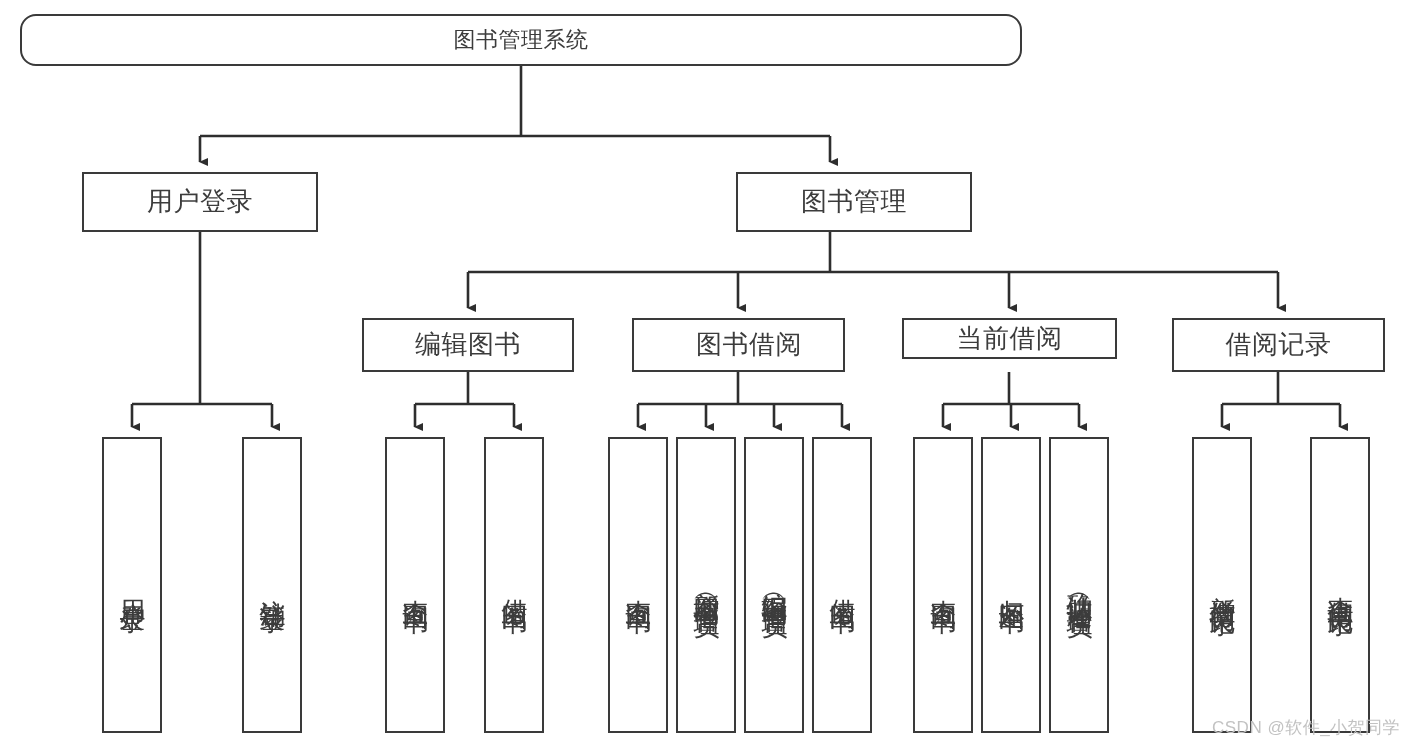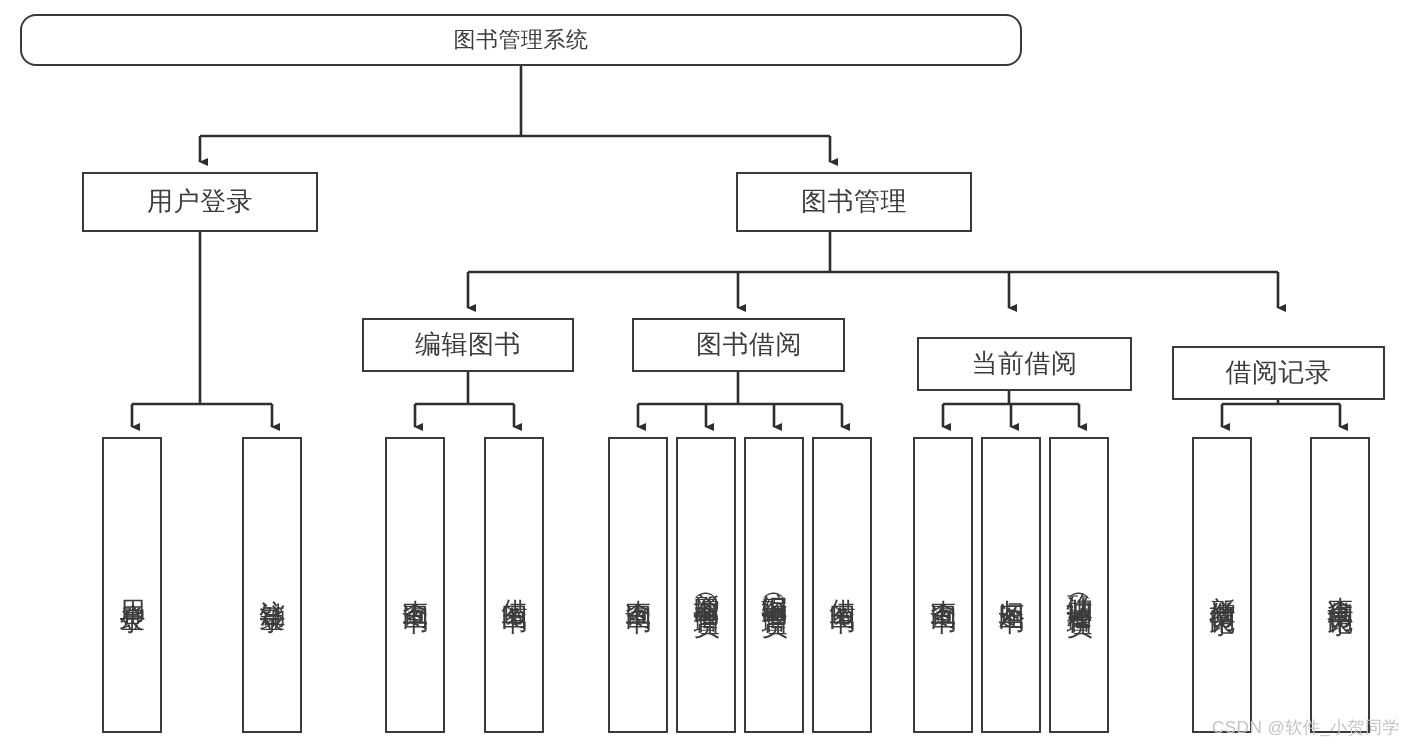--- a/index.html
+++ b/index.html
@@ -125,24 +125,24 @@
   <div class="node-box" style="left:712px; top:172px; width:236px; height:60px;margin-left:24px;">
     <span class="node-label">图书管理</span>
   </div>
 
   <div class="node-box" style="left:362px; top:318px; width:212px; height:54px;">
     <span class="node-label">编辑图书</span>
   </div>
   <div class="node-box" style="left:632px; top:318px; width:213px; height:54px;padding-left:21px;">
     <span class="node-label">图书借阅</span>
   </div>
-  <div class="node-box" style="left:902px; top:337px; width:215px; height:54px;margin-left:15px;">
+  <div class="node-box" style="left:902px; top:318px; width:215px; height:41px;">
     <span class="node-label">当前借阅</span>
   </div>
-  <div class="node-box" style="left:1172px; top:318px; width:213px; height:54px;margin-top:28px;">
+  <div class="node-box" style="left:1172px; top:318px; width:213px; height:54px;">
     <span class="node-label">借阅记录</span>
   </div>
 
   <div class="node-box" style="left:102px; top:437px; width:60px; height:296px;">
     <span class="node-label vertical">用户登录</span>
   </div>
   <div class="node-box" style="left:242px; top:437px; width:60px; height:296px;">
     <span class="node-label vertical">注销登录</span>
   </div>
   <div class="node-box" style="left:385px; top:437px; width:60px; height:296px;">

